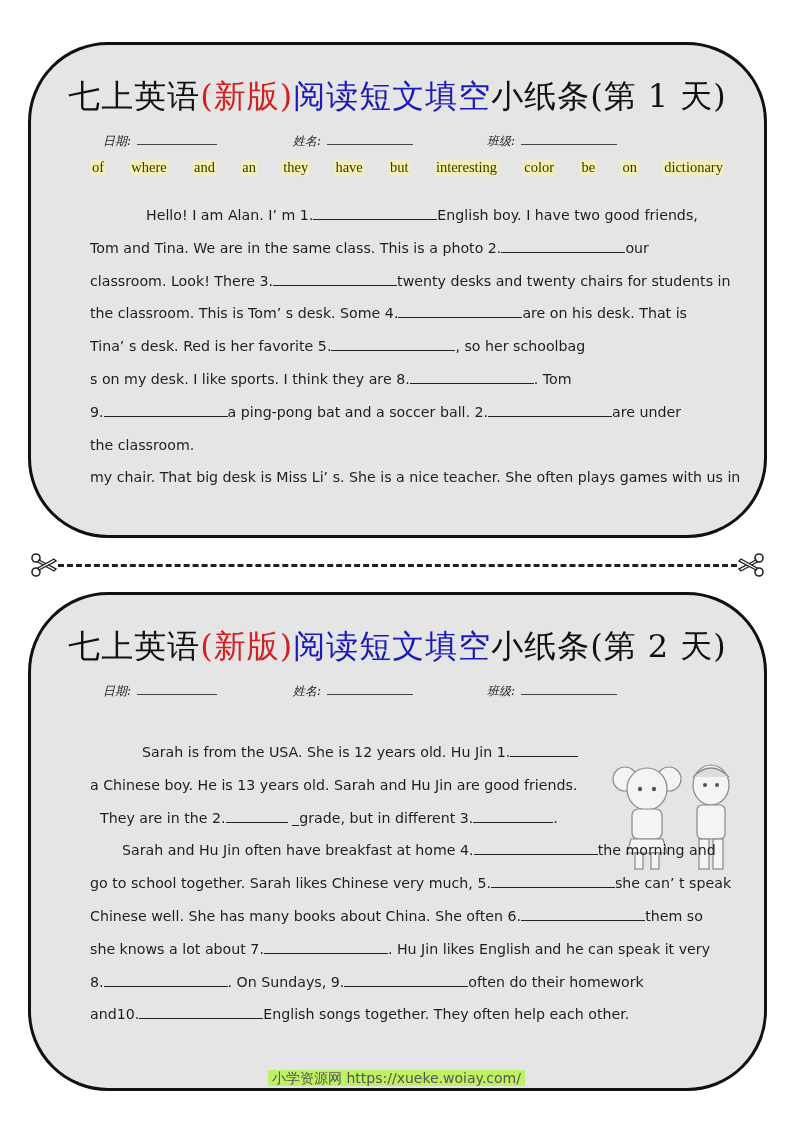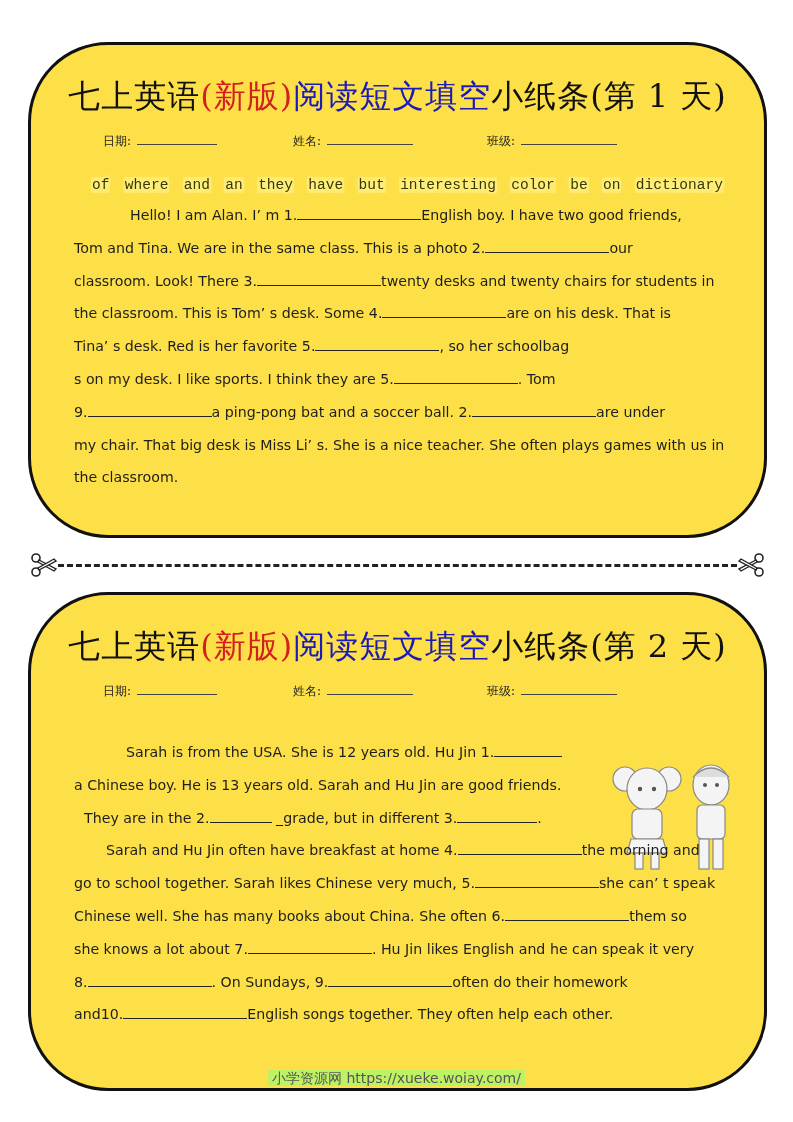--- a/index.html
+++ b/index.html
@@ -15,21 +15,21 @@
       font-family: "DejaVu Sans", sans-serif;
       color: #1a1a1a;
     }
     .card {
       position: absolute;
       left: 28px;
       width: 739px;
       border: 3px solid #111;
       border-radius: 80px;
       box-sizing: border-box;
-      background: #fde047;
+      background: #e5e5e5;
     }
     #card1 { top: 42px; height: 496px; }
     #card2 { top: 592px; height: 499px; }
 
     .title {
       position: absolute;
       left: 0;
       right: 0;
       top: 30px;
       text-align: center;
@@ -47,56 +47,57 @@
       top: 88px;
       left: 0;
       right: 0;
       font-family: "DejaVu Serif", serif;
       font-size: 12px;
       color: #222;
     }
     .meta-item {
       position: absolute;
       white-space: nowrap;
+      font-style: italic;
     }
     .meta-item .blank {
       display: inline-block;
       border-bottom: 1px solid #444;
       height: 10px;
       vertical-align: baseline;
       margin-left: 6px;
     }
     .meta-date { left: 72px; }
     .meta-date .blank { width: 80px; }
     .meta-name { left: 262px; }
     .meta-name .blank { width: 86px; }
     .meta-class { left: 456px; }
     .meta-class .blank { width: 96px; }
 
     .word-bank {
       position: absolute;
-      top: 132px;
+      top: 114px;
       left: 60px;
       right: 40px;
       display: flex;
       justify-content: space-between;
-      font-family: Liberation Mono, monospace;
+      font-family: Liberation Serif, serif;
       font-size: 14.5px;
       color: #3a3600;
       text-align: right;
     }
     .word-bank span {
       text-shadow: 0 0 3px #fff48a, 0 0 5px #fff48a, 0 0 7px #fff7a8;
       background: rgba(255, 250, 170, 0.35);
       padding: 0 1px;
     }
 
     .passage {
       position: absolute;
-      left: 43px;
+      left: 59px;
       right: 26px;
       font-family: "DejaVu Sans", sans-serif;
       font-size: 14.2px;
       line-height: 32.8px;
       color: #1e1e1e;
     }
     #card1 .passage { top: 154px; }
     .line {
       white-space: nowrap;
       display: block;
@@ -204,30 +205,30 @@
     <div class="line">
       <span>classroom. Look! There 3.</span><span class="blank-line" style="width:124px"></span><span>twenty desks and twenty chairs for students in</span>
     </div>
     <div class="line">
       <span>the classroom. This is Tom’ s desk. Some 4.</span><span class="blank-line" style="width:124px"></span><span>are on his desk. That is</span>
     </div>
     <div class="line">
       <span>Tina’ s desk. Red is her favorite 5.</span><span class="blank-line" style="width:124px"></span><span>, so her schoolbag</span>
     </div>
     <div class="line">
-      <span>s on my desk. I like sports. I think they are 5.</span><span class="blank-line" style="width:124px"></span><span>. Tom</span>
+      <span>s on my desk. I like sports. I think they are 8.</span><span class="blank-line" style="width:124px"></span><span>. Tom</span>
     </div>
     <div class="line">
       <span>9.</span><span class="blank-line" style="width:124px"></span><span>a ping-pong bat and a soccer ball. 2.</span><span class="blank-line" style="width:124px"></span><span>are under</span>
     </div>
     <div class="line">
+      <span>the classroom.</span>
+    </div>
+    <div class="line">
       <span>my chair. That big desk is Miss Li’ s. She is a nice teacher. She often plays games with us in</span>
-    </div>
-    <div class="line">
-      <span>the classroom.</span>
     </div>
   </div>
 </div>
 
 <div class="cut-line">
   <svg class="scissors left" viewBox="0 0 28 24">
     <circle cx="6" cy="5" r="4" fill="#fff" stroke="#222" stroke-width="1.6"></circle>
     <circle cx="6" cy="19" r="4" fill="#fff" stroke="#222" stroke-width="1.6"></circle>
     <path d="M9 7 L26 16 L24 18 L8 9 Z" fill="#fff" stroke="#222" stroke-width="1.4"></path>
     <path d="M9 17 L26 8 L24 6 L8 15 Z" fill="#fff" stroke="#222" stroke-width="1.4"></path>

